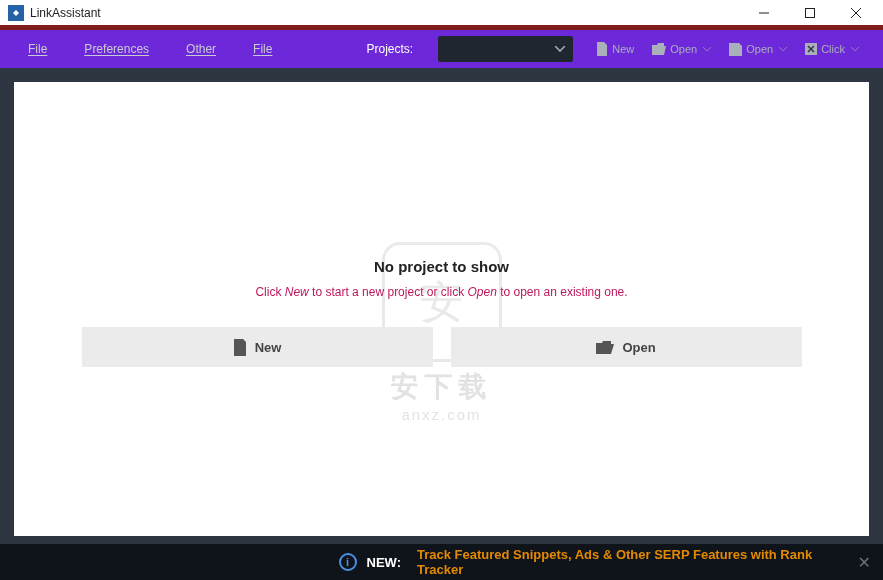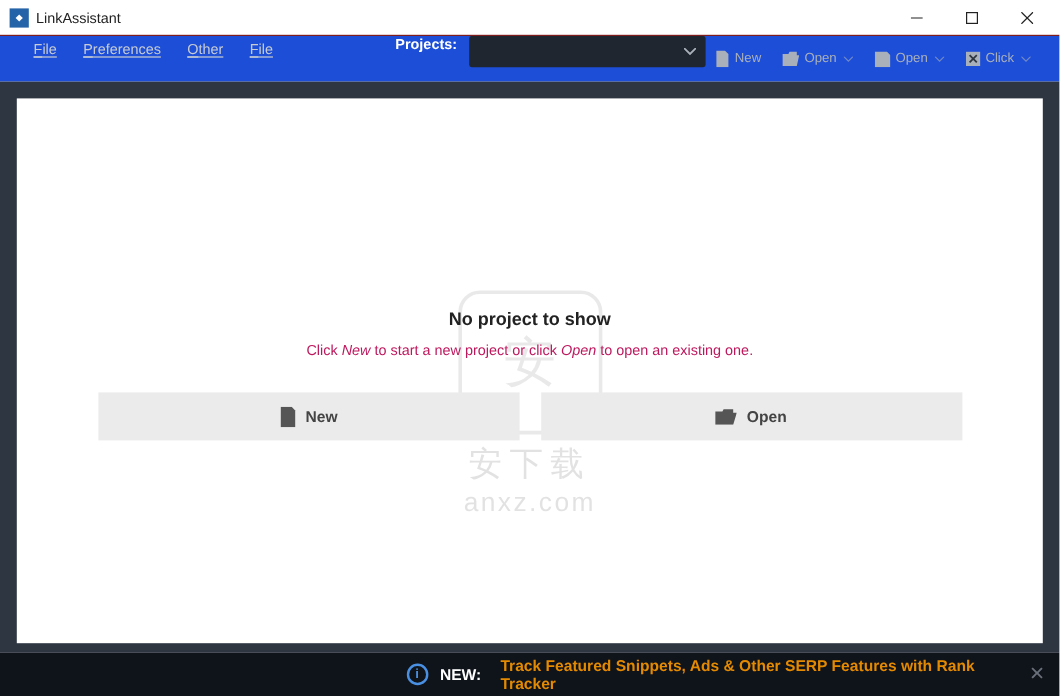--- a/index.html
+++ b/index.html
@@ -12,21 +12,21 @@
       display: flex;
       flex-direction: column;
     }
     
     .titlebar {
       height: 30px;
       background: #fff;
       display: flex;
       align-items: center;
       padding: 0 4px 0 8px;
-      border-bottom: 1px solid #7f1d1d;
+      border-bottom: 5px solid #7f1d1d;
     }
     .titlebar .app-icon {
       width: 16px; height: 16px;
       background: #2563a8;
       display: flex; align-items: center; justify-content: center;
       margin-right: 6px;
     }
     .titlebar .title {
       font-size: 12px;
       color: #222;
@@ -37,41 +37,42 @@
     }
     .win-btn {
       width: 46px; height: 30px;
       display: flex; align-items: center; justify-content: center;
       cursor: pointer;
     }
     .win-btn svg { stroke: #222; stroke-width: 1; fill:none; }
     
     .menubar {
       height: 38px;
-      background: #1d4ed8;
-      display: flex;
+      background: #6d28d9;
+      display: flex;
+      align-items: center;
       padding: 0 18px;
       color: #c8ccd2;
       font-size: 12px;
-      gap: 2px;
+      gap: 17px;
     }
     .menu-item {
       padding: 4px 10px;
       cursor: pointer;
       text-decoration: underline;
       text-underline-offset: 2px;
       text-decoration-thickness: 1px;
     }
     .menu-item:first-letter { text-decoration: underline; }
     .menu-item.nounder { text-decoration: none; }
     .menu-item .u { text-decoration: underline; }
     .projects-label {
-      margin-left: 90px;
+      margin-left: 67px;
       color: #fff;
-      font-weight: 700;
+      font-weight: 400;
       padding-right: 8px;
     }
     .projects-dd {
       background: #1f2630;
       width: 200px;
       height: 26px;
       display: flex;
       align-items: center;
       justify-content: flex-end;
       padding: 0 8px;
@@ -155,24 +156,24 @@
     }
     .watermark .circle {
       width: 120px; height: 120px;
       border: 3px solid #9e9e9e;
       border-radius: 18px;
       margin: 0 auto 6px auto;
       display:flex; align-items:center; justify-content:center;
       font-size: 44px; color:#9e9e9e;
     }
     .watermark .t1 {
-      font-size: 28px; letter-spacing: 6px; font-weight:400;
+      font-size: 28px; letter-spacing: 6px; font-weight:700;
     }
     .watermark .t2 {
-      font-size: 22px; letter-spacing: 2px;
+      font-size: 15px; letter-spacing: 2px;
     }
     
     .notifbar {
       height: 36px;
       background: #0f131a;
       display: flex;
       align-items: center;
       padding: 0 12px;
       color: #e48a00;
       font-size: 13px;

